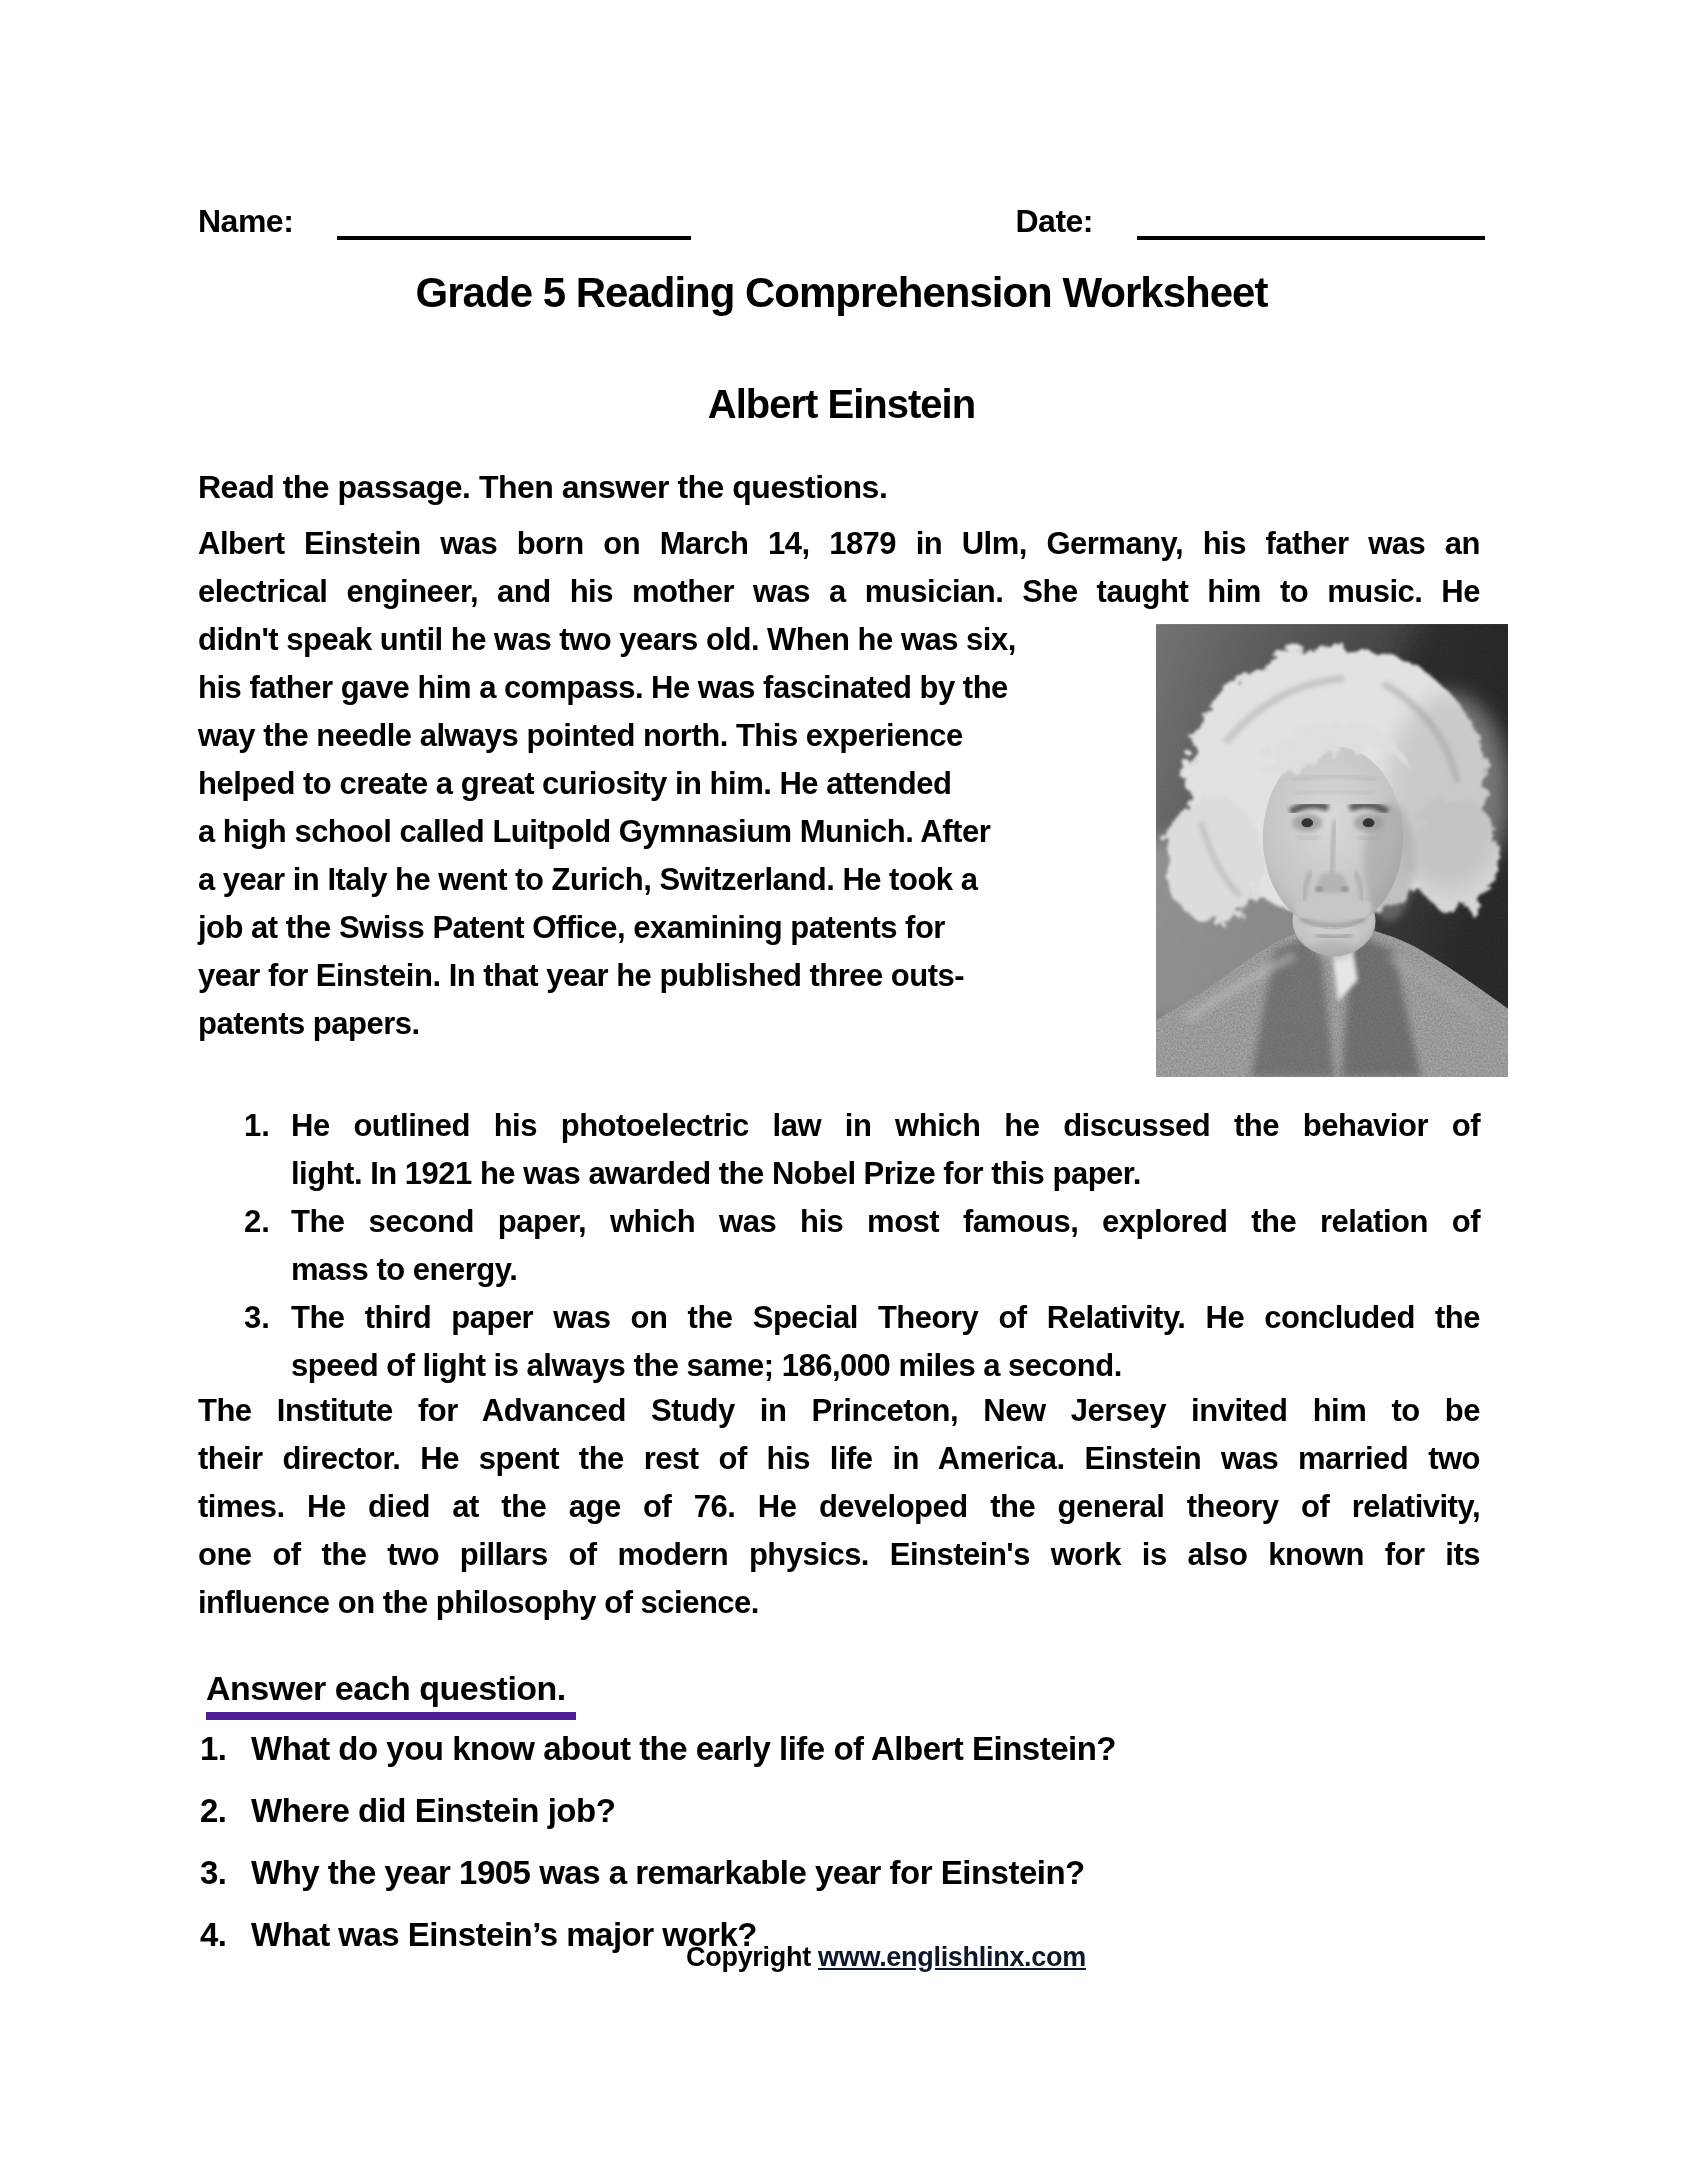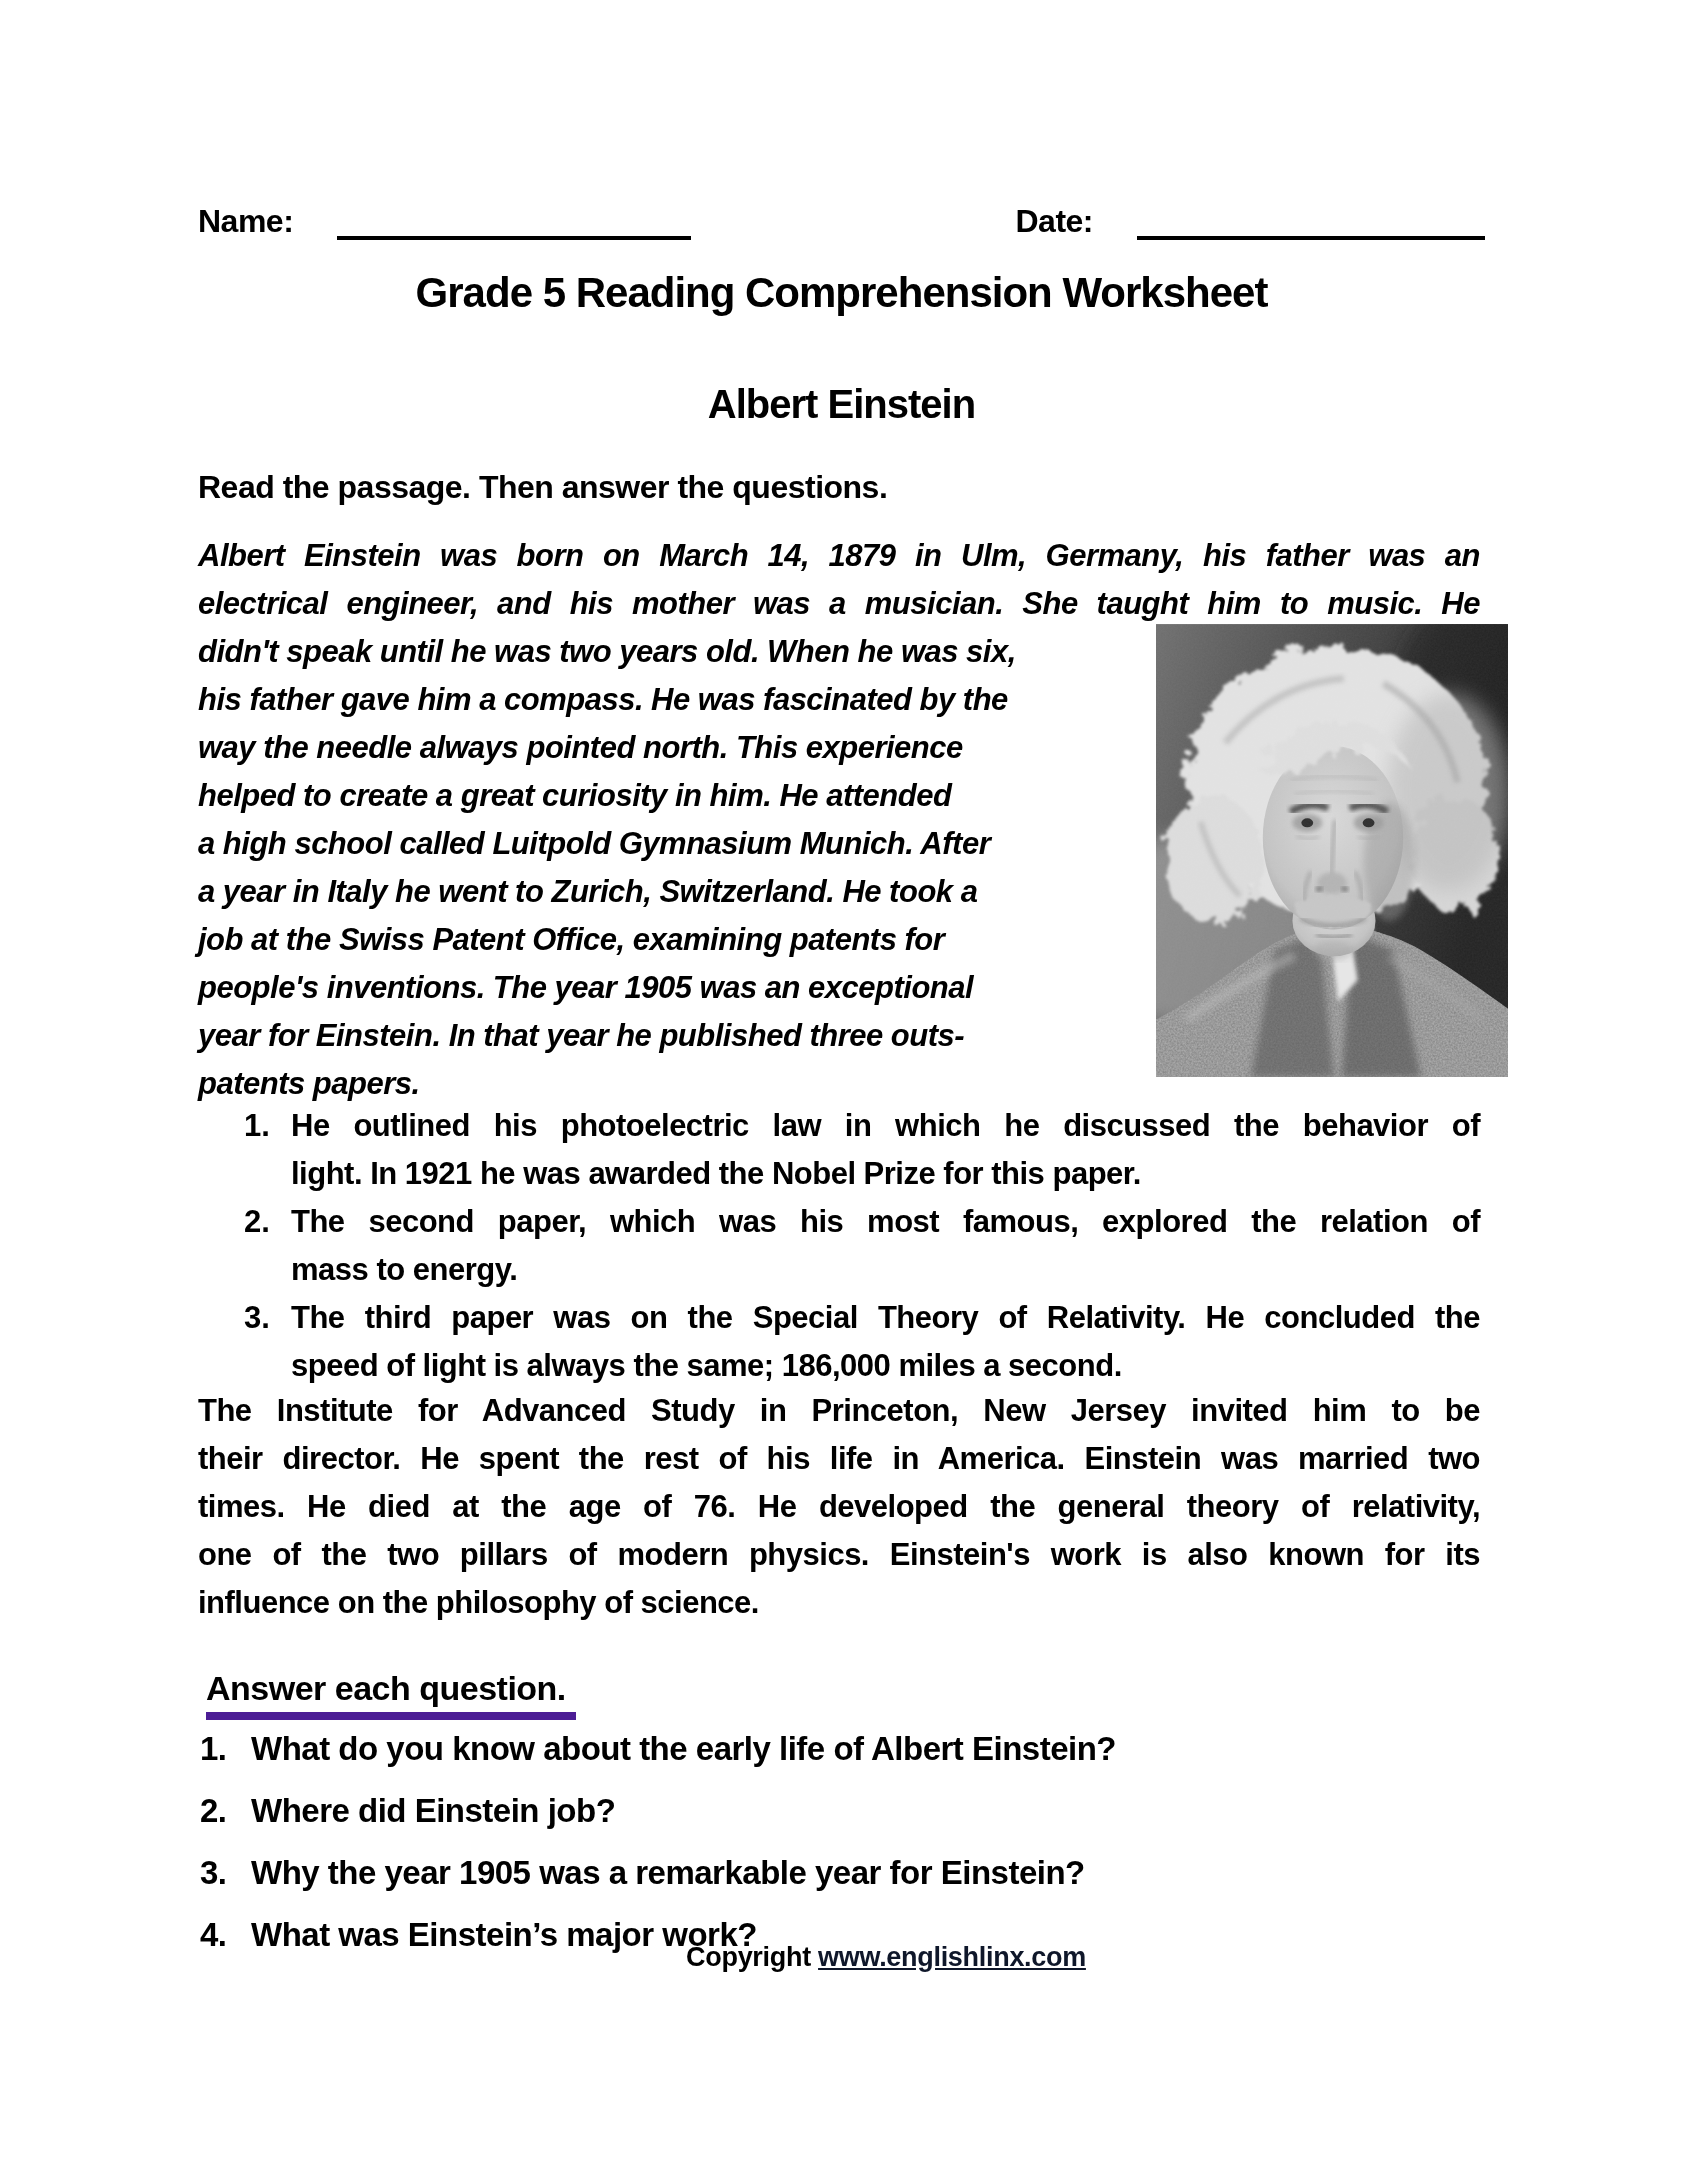--- a/index.html
+++ b/index.html
@@ -15,21 +15,21 @@
   .blank-line { display: inline-block; height: 40px; border-bottom: 4px solid #000; margin-left: 8px; }
   .blank-line.name { width: 354px; }
   .blank-line.date { width: 348px; }
   .title { position: absolute; top: 269px; left: 0; width: 1683px; text-align: center;
     font-size: 42px; letter-spacing: -1px; }
   .subtitle { position: absolute; top: 382px; left: 0; width: 1683px; text-align: center;
     font-size: 40px; letter-spacing: -1px; }
   .instructions { position: absolute; top: 469px; left: 198px; font-size: 32px; letter-spacing: -0.5px; }
 
   
-  .intro   { position: absolute; top: 532px;  left: 198px; width: 1282px; font-style: italic; }
+  .intro   { position: absolute; top: 520px;  left: 198px; width: 1282px; }
   .plist   { position: absolute; top: 1102px; left: 198px; width: 1282px; }
   .closing { position: absolute; top: 1387px; left: 198px; width: 1282px; }
   .pl { height: 48px; line-height: 48px; font-size: 31px; letter-spacing: -0.5px; white-space: nowrap; }
   .jl { white-space: normal; text-align: justify; text-align-last: justify; }
   .item { position: relative; padding-left: 93px; }
   .item .num { position: absolute; left: 46px; top: 0; height: 48px; line-height: 48px; font-size: 31px; }
 
   
   .photo { position: absolute; left: 1156px; top: 624px; width: 352px; height: 453px; }
   .photo svg { display: block; }
@@ -178,21 +178,20 @@
   <div class="intro">
       <div class="pl jl">Albert Einstein was born on March 14, 1879 in Ulm, Germany, his father was an</div>
       <div class="pl jl">electrical engineer, and his mother was a musician. She taught him to music. He</div>
       <div class="pl">didn't speak until he was two years old. When he was six,</div>
       <div class="pl">his father gave him a compass. He was fascinated by the</div>
       <div class="pl">way the needle always pointed north. This experience</div>
       <div class="pl">helped to create a great curiosity in him. He attended</div>
       <div class="pl">a high school called Luitpold Gymnasium Munich. After</div>
       <div class="pl">a year in Italy he went to Zurich, Switzerland. He took a</div>
       <div class="pl">job at the Swiss Patent Office, examining patents for</div>
-      <div class="pl">people's inventions. The year 1905 was an exceptional</div>
       <div class="pl">year for Einstein. In that year he published three outs-</div>
       <div class="pl">patents papers.</div>
     </div>
 
   <div class="plist">
     <div class="item">
       <span class="num">1.</span>
       <div>
           <div class="pl jl">He outlined his photoelectric law in which he discussed the behavior of</div>
           <div class="pl">light. In 1921 he was awarded the Nobel Prize for this paper.</div>

